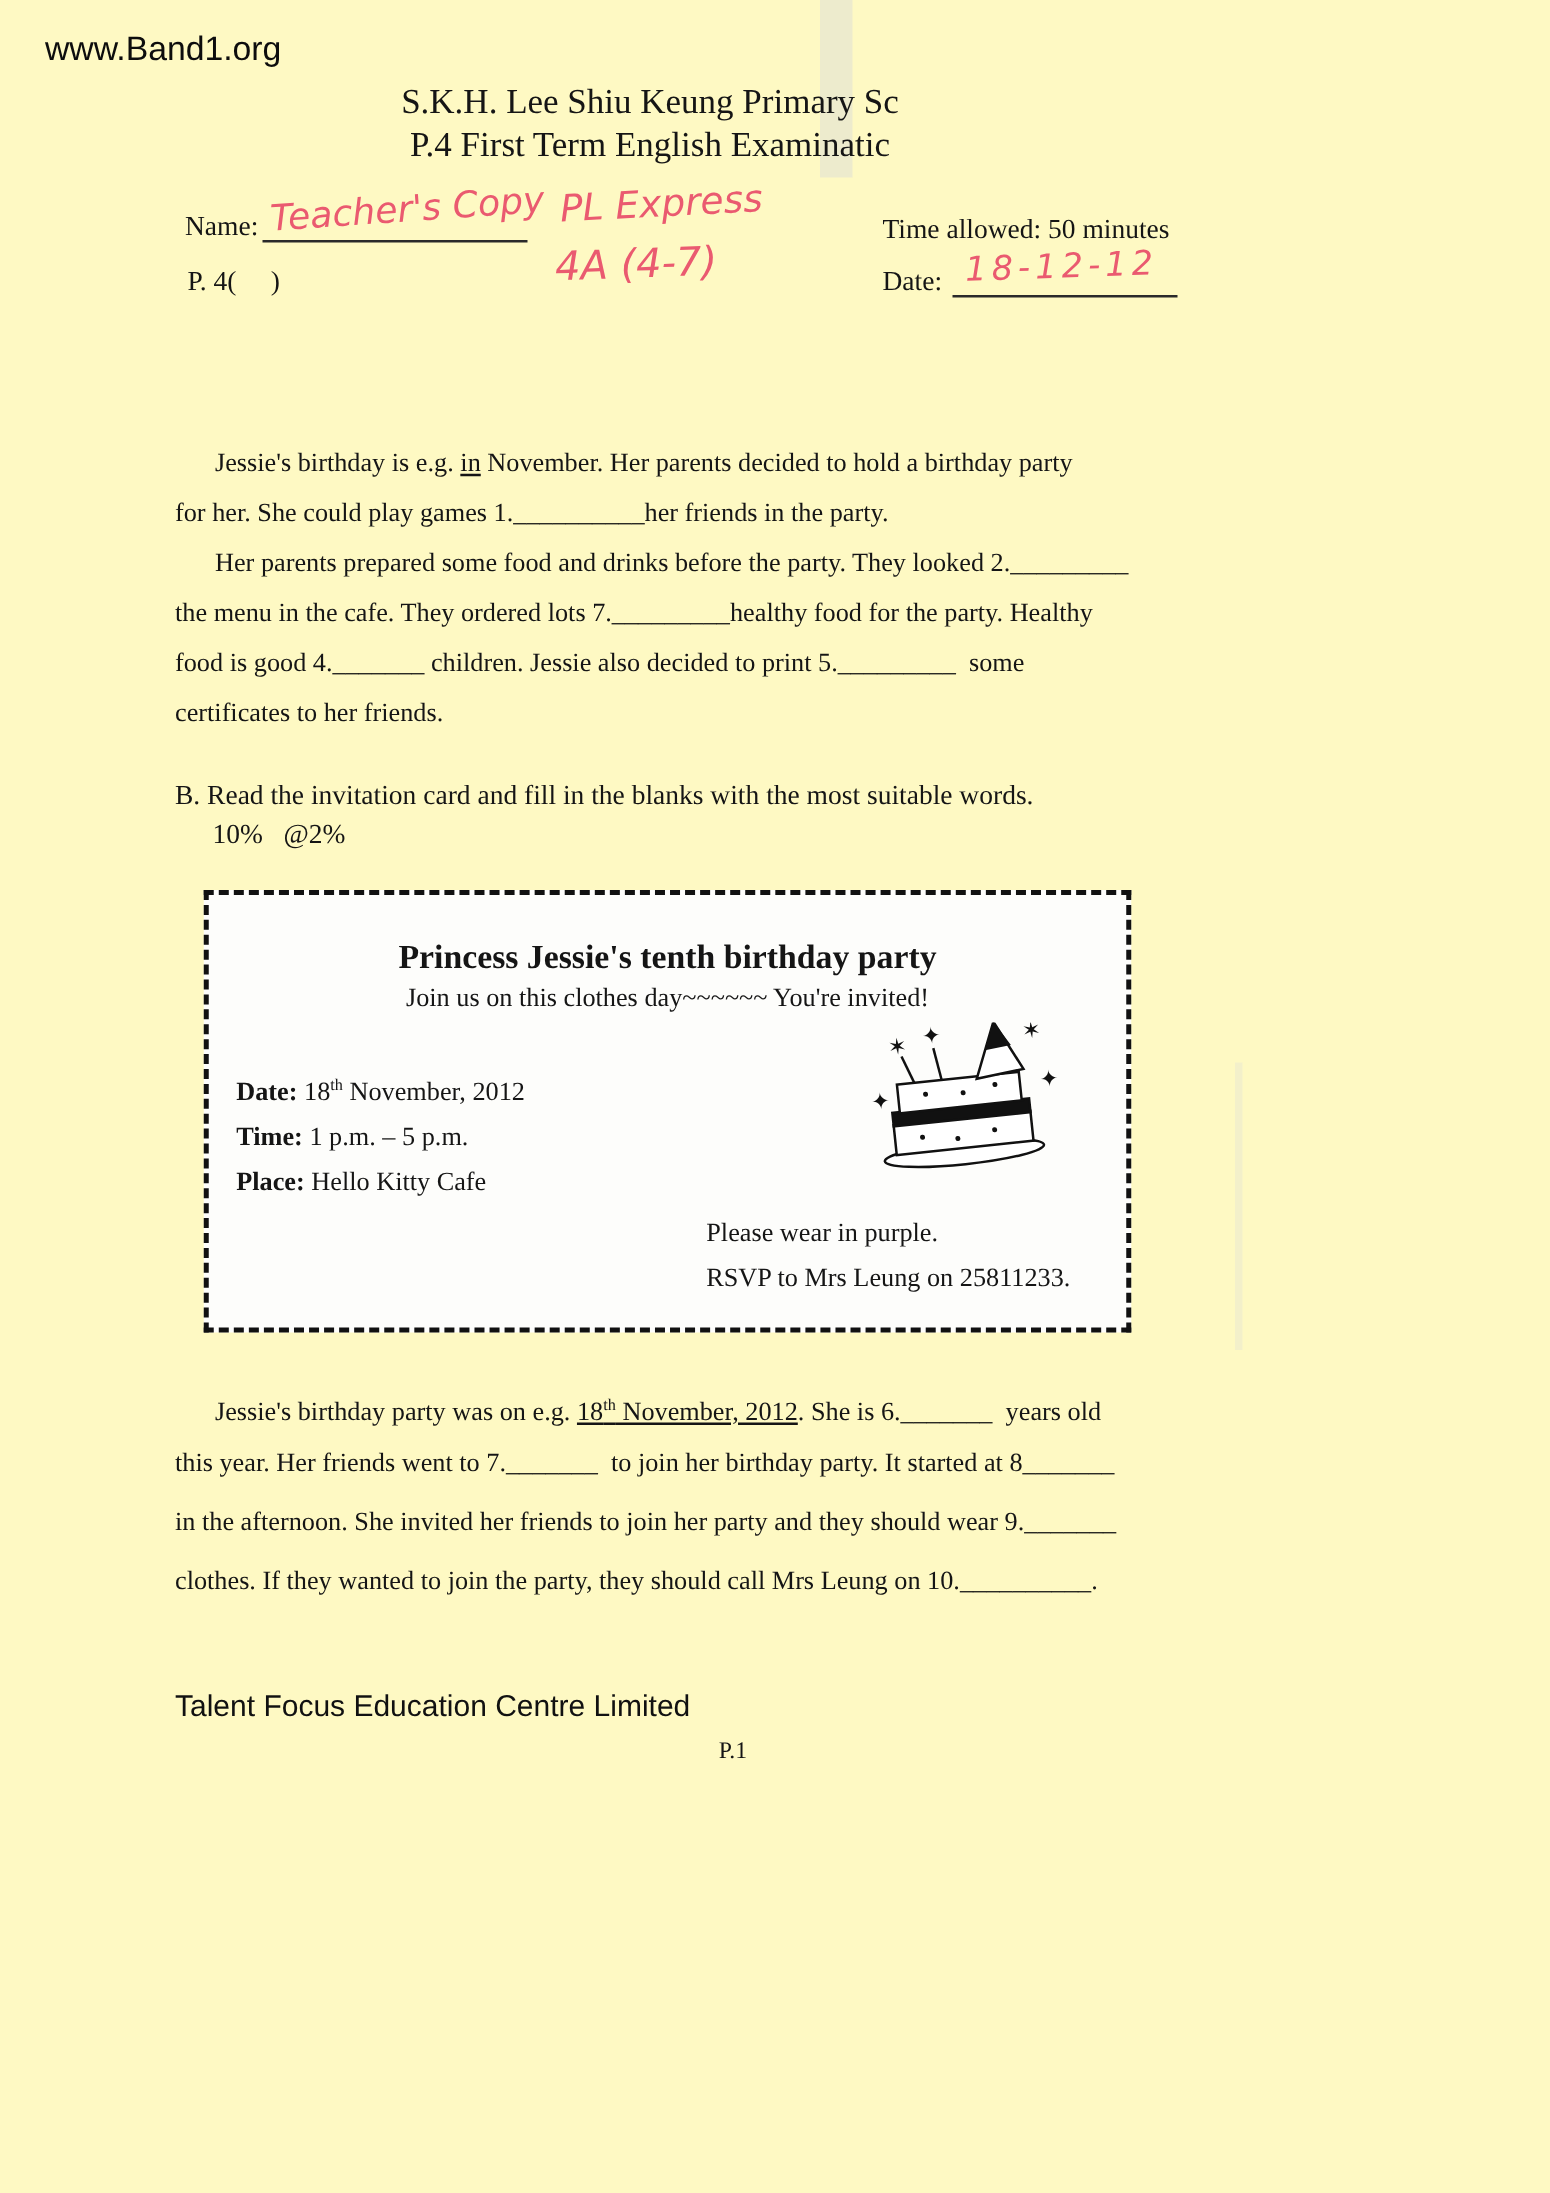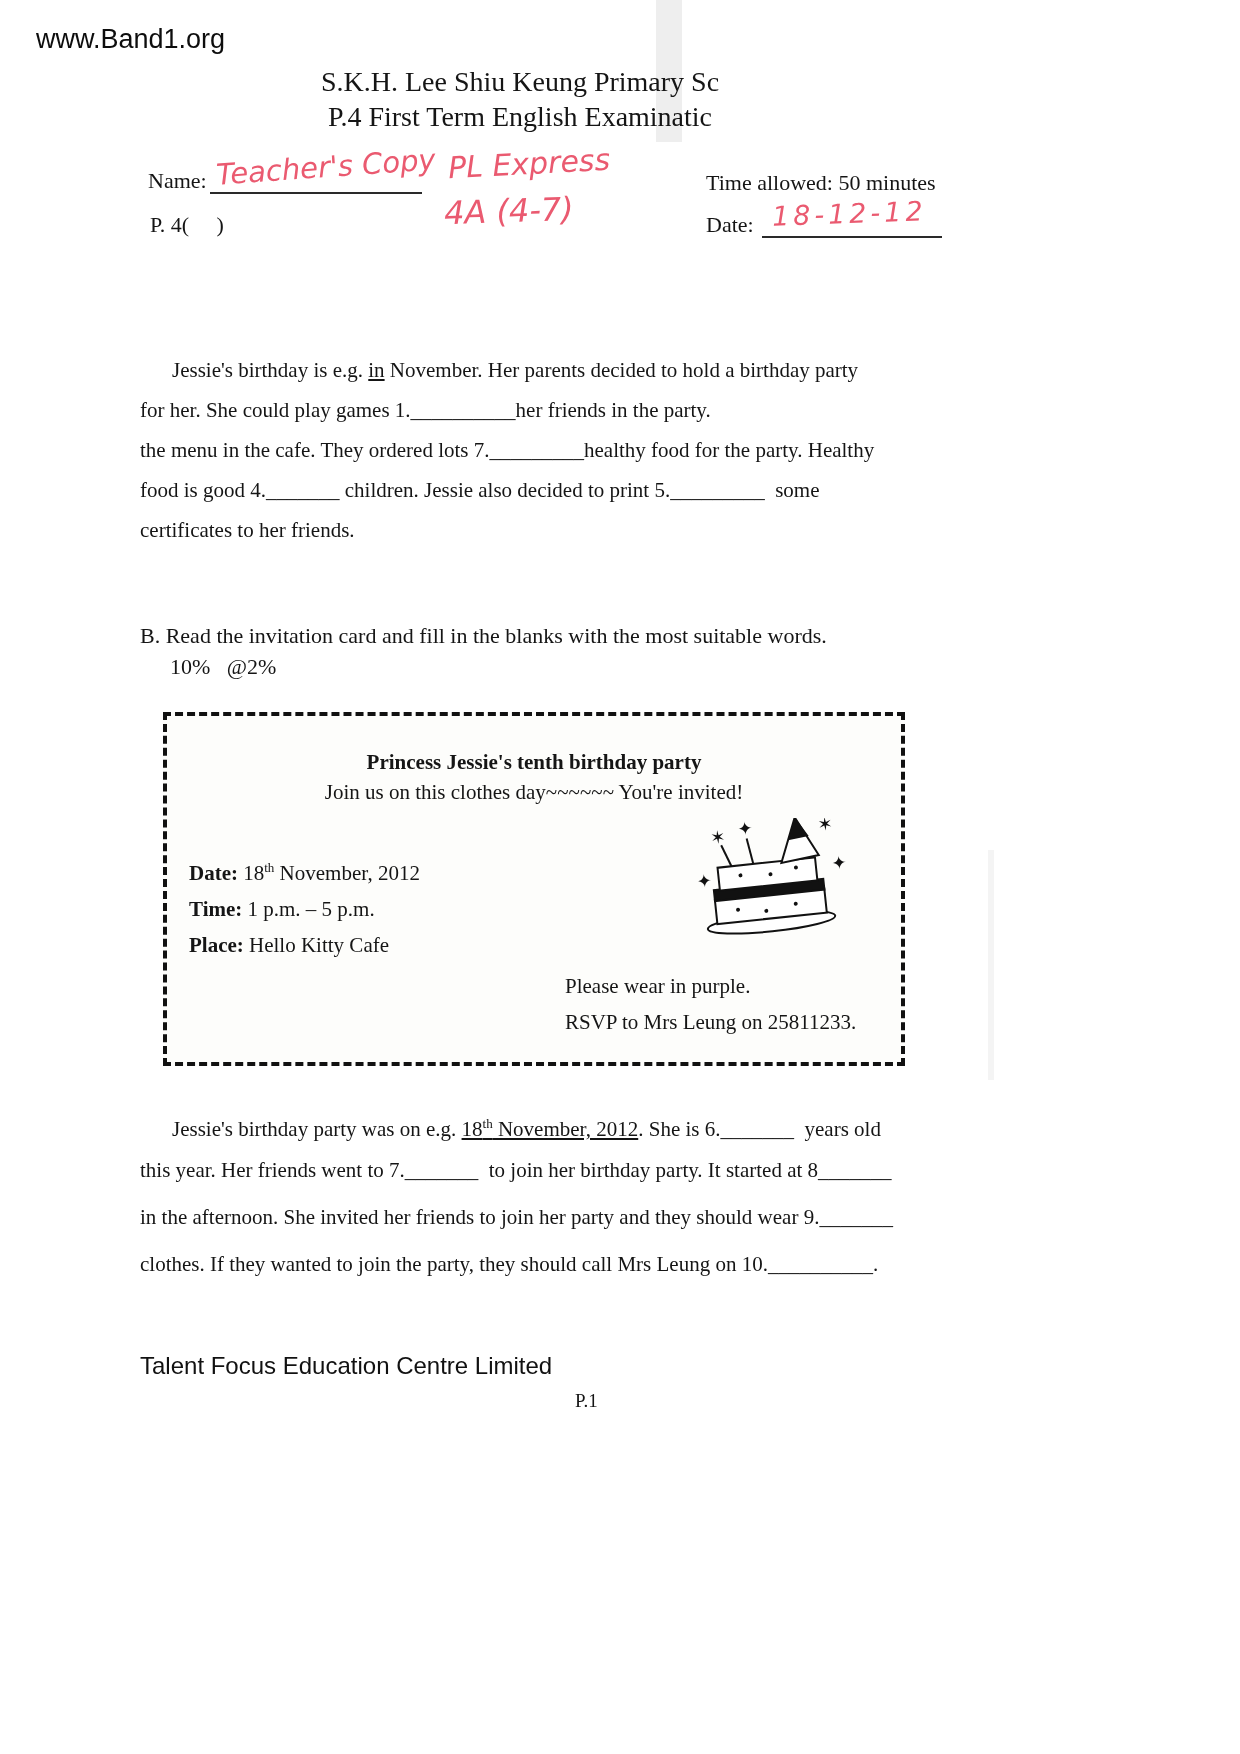--- a/index.html
+++ b/index.html
@@ -2,21 +2,21 @@
 <html><head>
 <meta charset="utf-8">
 <style>
   * { box-sizing: border-box; margin: 0; padding: 0; }
   html, body { background: #e9e9e9; }
   .page {
     position: relative;
     width: 1240px;
     height: 1754px;
     margin: 0 auto;
-    background: #ffffff;
+    background: #fef9c3;
     font-family: "Liberation Serif", serif;
     color: #151515;
     overflow: hidden;
   }
   .watermark {
     position: absolute; left: 36px; top: 24px;
     font-family: "Liberation Sans", sans-serif;
     font-size: 27px; color: #0d0d0d;
   }
   .header {
@@ -53,21 +53,21 @@
   .pline.indent { padding-left: 32px; }
   .u { text-decoration: underline; }
   sup { font-size: 0.62em; }
   .card {
     position: absolute; left: 163px; top: 712px;
     width: 742px; height: 354px;
     border: 4px dashed #111;
     background: #fdfdfb;
     font-size: 21px;
   }
-  .card-title { text-align: center; margin-top: 34px; font-weight: bold; font-size: 21px; }
+  .card-title { text-align: center; margin-top: 34px; font-weight: bold; font-size: 27px; }
   .card-subtitle { text-align: center; margin-top: 5px; font-size: 21px; }
   .card-details { position: absolute; left: 22px; top: 134px; line-height: 36px; }
   .card-details b { font-weight: bold; }
   .card-notes { position: absolute; left: 398px; top: 252px; line-height: 36px; }
   .cake { position: absolute; left: 520px; top: 102px; }
   .footer-company {
     position: absolute; left: 140px; top: 1352px;
     font-family: "Liberation Sans", sans-serif;
     font-weight: normal; font-size: 24px; color: #111;
   }
@@ -104,20 +104,21 @@
   <span class="underline-field" style="left:762px; top:210px; width:180px;">
     <span class="handwriting hw-date">18-12-12</span>
   </span>
 
 
   <div class="passage passage-a" style="top:350px;">
     <div class="pline indent">
       <span>Jessie's birthday is e.g. </span><span class="u">in</span><span> November. Her parents decided to hold a birthday party</span>
     </div>
     <div class="pline">for her. She could play games 1.__________her friends in the party.</div>
+    <div class="pline indent">Her parents prepared some food and drinks before the party. They looked 2._________</div>
     <div class="pline">the menu in the cafe. They ordered lots 7._________healthy food for the party. Healthy</div>
     <div class="pline">food is good 4._______ children. Jessie also decided to print 5._________&nbsp; some</div>
     <div class="pline">certificates to her friends.</div>
   </div>
 
   <div class="section-heading" style="top:620px;">
     <div>B. Read the invitation card and fill in the blanks with the most suitable words.</div>
     <div class="indent">10%&nbsp;&nbsp; @2%</div>
   </div>
 

